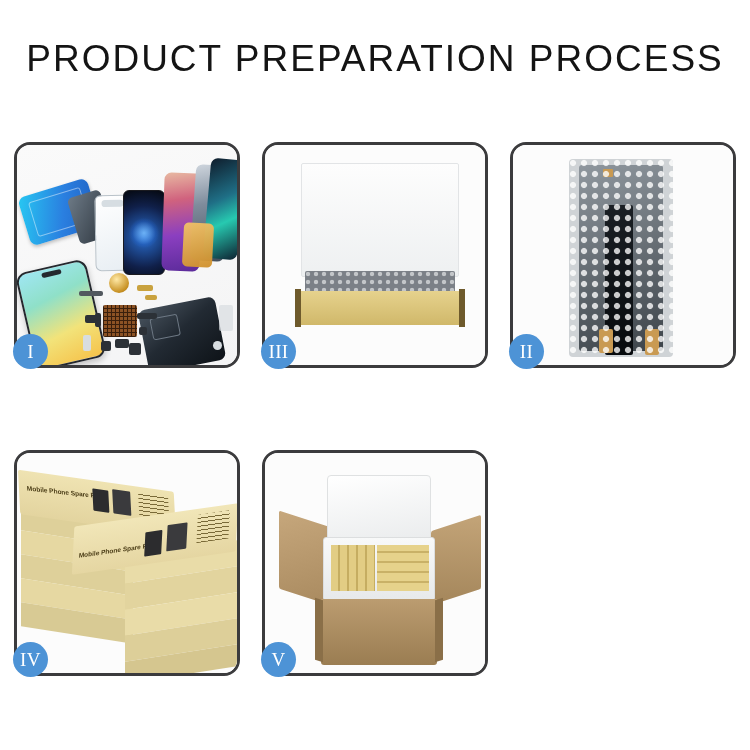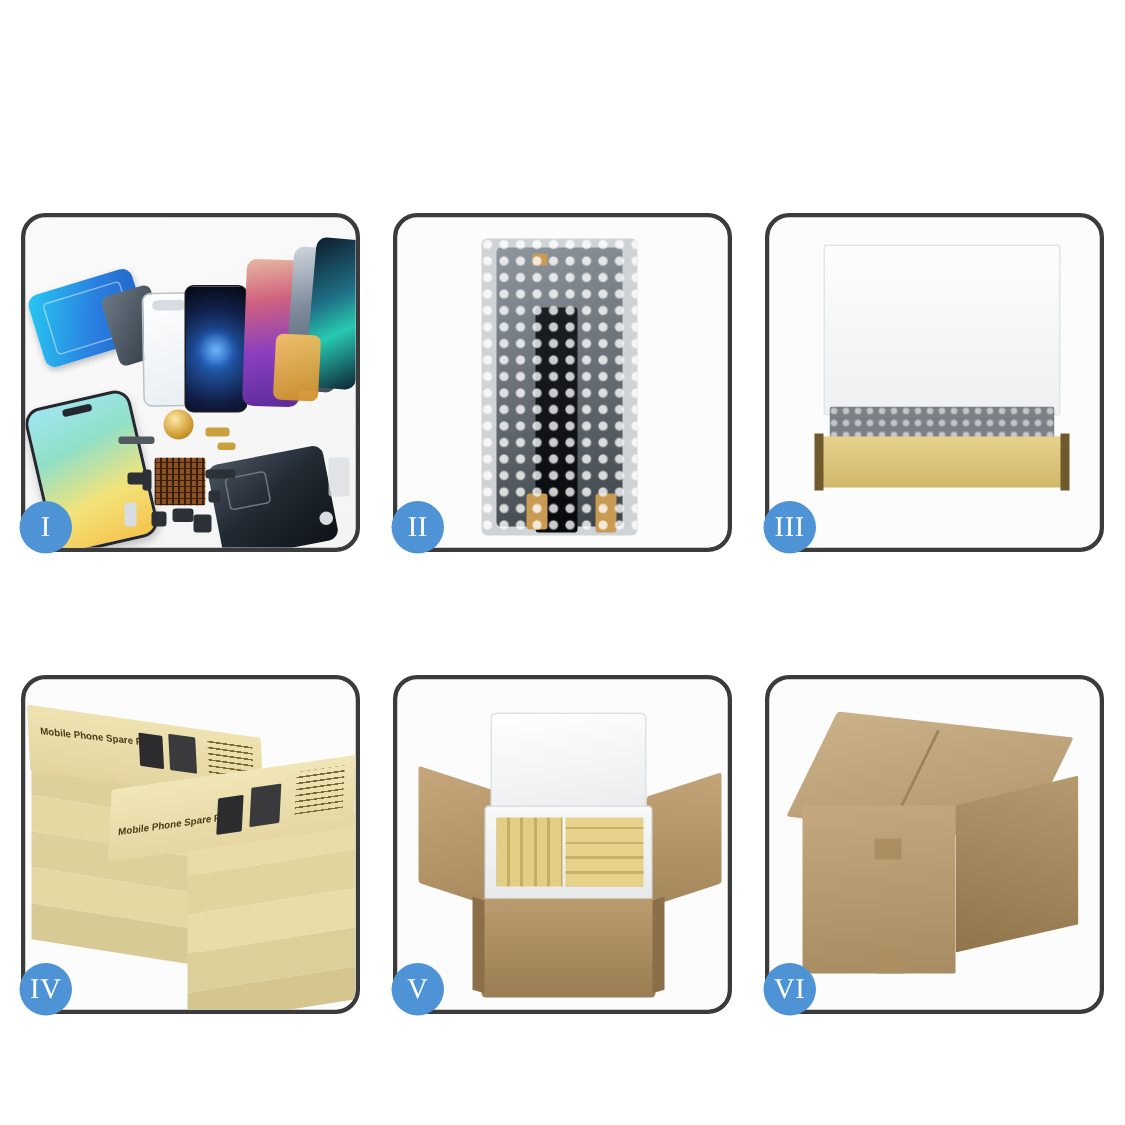--- a/index.html
+++ b/index.html
@@ -177,20 +177,21 @@
   }
   .prt { position:absolute; background:#2c3137; border-radius:2px; }
   .prt.l { background:#52585f; }
   .prt.g { background:#c9a23f; }
   .prt.w { background:#d8dde1; }
 </style>
 </head>
 <body>
 
 <div class="header">
+  <div class="title">PRODUCT PREPARATION PROCESS</div>
 </div>
 
 <div class="grid">
 
   <div class="card">
     <div class="card-photo p1">
       <div class="ph ph-blue"></div>
       <div class="ph ph-dark1"></div>
       <div class="ph ph-glass"></div>
       <div class="ph ph-main"></div>
@@ -214,20 +215,40 @@
       <div class="prt" style="left:120px;top:168px;width:20px;height:6px;"></div>
       <div class="prt" style="left:122px;top:182px;width:8px;height:8px;"></div>
       <div class="prt w" style="left:196px;top:196px;width:9px;height:9px;border-radius:50%;"></div>
       <div class="prt w" style="left:202px;top:160px;width:14px;height:26px;opacity:.7;"></div>
     </div>
     <div class="badge">I</div>
   </div>
 
   <div class="card">
     <div class="card-photo">
+      <div style="position:absolute;left:36px;top:18px;width:158px;height:114px;
+                  background:linear-gradient(180deg,#fdfdfd,#eef0f1);
+                  border:1px solid #e2e4e6;border-radius:2px;"></div>
+      <div style="position:absolute;left:40px;top:126px;width:150px;height:22px;
+                  background:#8f949a;border-radius:2px;
+                  background-image:radial-gradient(circle at 3px 3px, rgba(255,255,255,.55) 1.8px, transparent 2.6px);
+                  background-size:8px 8px;background-color:#7b8087;"></div>
+      <div style="position:absolute;left:32px;top:146px;width:166px;height:34px;
+                  background:linear-gradient(180deg,#e6d28d,#d0b86a);
+                  border-radius:0 0 3px 3px;"></div>
+      <div style="position:absolute;left:30px;top:144px;width:6px;height:38px;
+                  background:#6e5a2c;"></div>
+      <div style="position:absolute;left:194px;top:144px;width:6px;height:38px;
+                  background:#6e5a2c;"></div>
+    </div>
+    <div class="badge">III</div>
+  </div>
+
+  <div class="card">
+    <div class="card-photo">
       <div style="position:absolute;left:56px;top:14px;width:104px;height:198px;
                   background:#cfd3d6;border-radius:4px;">
         <div style="position:absolute;left:10px;top:6px;right:10px;bottom:6px;
                     background:linear-gradient(160deg,#8f979e,#3c4349);border-radius:3px;"></div>
         <div style="position:absolute;left:36px;top:46px;width:28px;height:150px;
                     background:linear-gradient(180deg,#1a1f24,#070a0d);border-radius:2px;"></div>
         <div style="position:absolute;left:30px;top:170px;width:14px;height:24px;
                     background:#c99a52;border-radius:2px;"></div>
         <div style="position:absolute;left:76px;top:170px;width:14px;height:26px;
                     background:#c99a52;border-radius:2px;"></div>
@@ -236,40 +257,20 @@
         <div style="position:absolute;inset:0;border-radius:4px;opacity:.85;
              background-image:radial-gradient(circle at 4px 4px, rgba(255,255,255,.92) 2.6px, rgba(255,255,255,.08) 3.4px, transparent 4px);
              background-size:11px 11px;"></div>
       </div>
     </div>
     <div class="badge">II</div>
   </div>
 
   <div class="card">
     <div class="card-photo">
-      <div style="position:absolute;left:36px;top:18px;width:158px;height:114px;
-                  background:linear-gradient(180deg,#fdfdfd,#eef0f1);
-                  border:1px solid #e2e4e6;border-radius:2px;"></div>
-      <div style="position:absolute;left:40px;top:126px;width:150px;height:22px;
-                  background:#8f949a;border-radius:2px;
-                  background-image:radial-gradient(circle at 3px 3px, rgba(255,255,255,.55) 1.8px, transparent 2.6px);
-                  background-size:8px 8px;background-color:#7b8087;"></div>
-      <div style="position:absolute;left:32px;top:146px;width:166px;height:34px;
-                  background:linear-gradient(180deg,#e6d28d,#d0b86a);
-                  border-radius:0 0 3px 3px;"></div>
-      <div style="position:absolute;left:30px;top:144px;width:6px;height:38px;
-                  background:#6e5a2c;"></div>
-      <div style="position:absolute;left:194px;top:144px;width:6px;height:38px;
-                  background:#6e5a2c;"></div>
-    </div>
-    <div class="badge">III</div>
-  </div>
-
-  <div class="card">
-    <div class="card-photo">
 
       <div style="position:absolute;left:4px;top:62px;width:112px;height:24px;background:#ded09a;transform:skewY(9deg);"></div>
       <div style="position:absolute;left:4px;top:86px;width:112px;height:24px;background:#e6d8a2;transform:skewY(9deg);"></div>
       <div style="position:absolute;left:4px;top:110px;width:112px;height:24px;background:#ded09a;transform:skewY(9deg);"></div>
       <div style="position:absolute;left:4px;top:134px;width:112px;height:24px;background:#e6d8a2;transform:skewY(9deg);"></div>
       <div style="position:absolute;left:4px;top:158px;width:112px;height:24px;background:#d8ca94;transform:skewY(9deg);"></div>
 
       <div style="position:absolute;left:108px;top:96px;width:112px;height:26px;background:#e9dca8;transform:skewY(-9deg);"></div>
       <div style="position:absolute;left:108px;top:122px;width:112px;height:26px;background:#e2d49e;transform:skewY(-9deg);"></div>
       <div style="position:absolute;left:108px;top:148px;width:112px;height:26px;background:#e9dca8;transform:skewY(-9deg);"></div>
@@ -329,35 +330,14 @@
                   background:linear-gradient(180deg,#bb9c70,#9a7d52);
                   border-radius:0 0 3px 3px;"></div>
       <div style="position:absolute;left:50px;top:146px;width:8px;height:62px;
                   background:#8a6f48;transform:skewY(16deg);"></div>
       <div style="position:absolute;left:170px;top:146px;width:8px;height:62px;
                   background:#8a6f48;transform:skewY(-16deg);"></div>
     </div>
     <div class="badge">V</div>
   </div>
 
-  <div class="card">
-    <div class="card-photo">
-
-      <div style="position:absolute;left:24px;top:30px;width:166px;height:70px;
-                  background:linear-gradient(160deg,#cbb188,#b1966c);
-                  transform:skewX(-26deg) skewY(6deg);border-radius:2px;"></div>
-      <div style="position:absolute;left:96px;top:34px;width:2px;height:64px;
-                  background:#9c8259;transform:skewX(-26deg) skewY(6deg);"></div>
-
-      <div style="position:absolute;left:22px;top:84px;width:102px;height:112px;
-                  background:linear-gradient(175deg,#c4a87e,#a78c62);border-radius:1px;">
-        <div style="position:absolute;left:48px;top:22px;width:18px;height:14px;background:#ab8f62;"></div>
-        <div style="position:absolute;left:50px;top:94px;width:18px;height:18px;background:#ab8f62;"></div>
-      </div>
-
-      <div style="position:absolute;left:124px;top:64px;width:82px;height:118px;
-                  background:linear-gradient(195deg,#b69a6f,#8f7549);border-radius:1px;
-                  clip-path:polygon(0 20px,100% 0,100% 84%,0 100%);"></div>
-    </div>
-    <div class="badge">VI</div>
-  </div>
 
 </div>
 
 </body></html>

